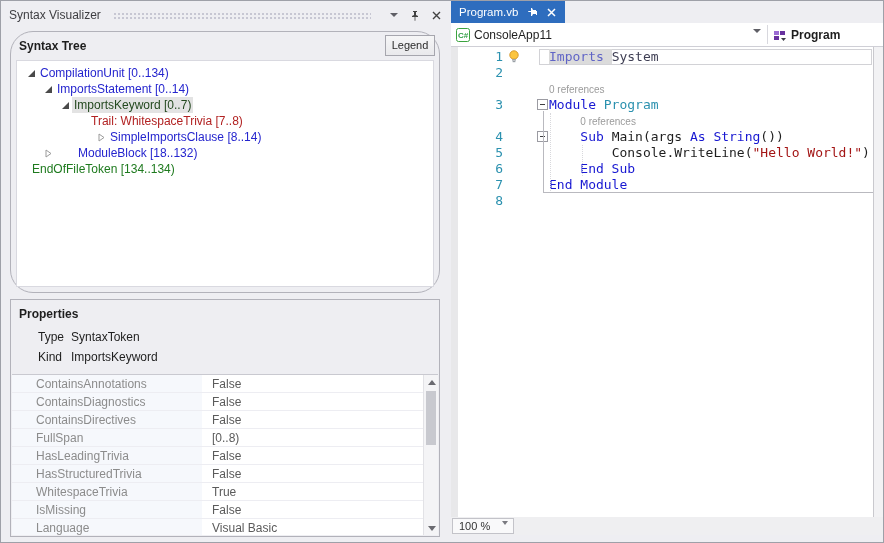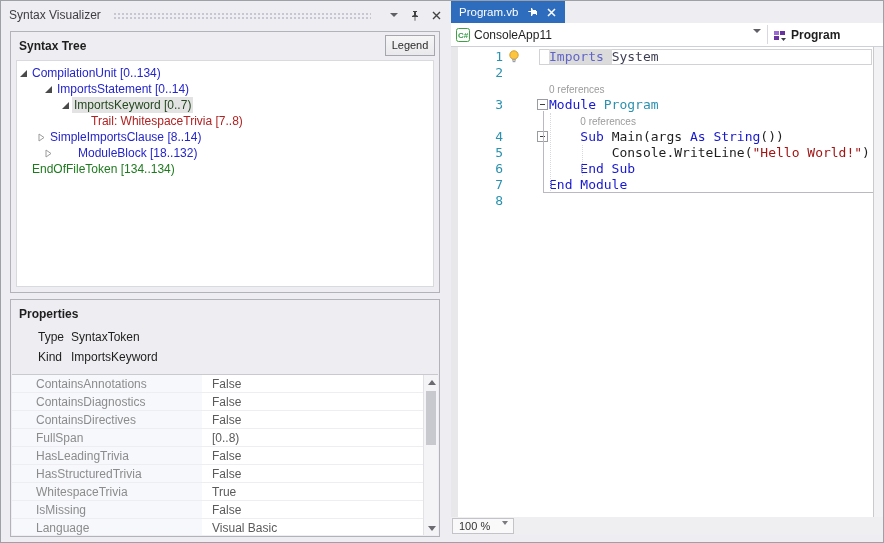--- a/index.html
+++ b/index.html
@@ -13,21 +13,21 @@
   .toolwin { position:absolute; left:1px; top:0; width:446px; height:541px; }
   .tw-title { position:absolute; left:7px; top:4px; right:4px; height:20px;
               display:flex; align-items:center; }
   .tw-title-text { font-size:12px; color:#3E3E42; white-space:nowrap; }
   .tw-grip { flex:1; height:8px; margin:2px 10px 0 12px;
              background-image:radial-gradient(circle,#C7C7D3 0.9px,transparent 1px);
              background-size:4px 4px; }
   .tw-btn { width:16px; height:16px; display:flex; align-items:center; justify-content:center; margin-left:5px; cursor:default; }
 
   .groupbox { position:absolute; left:8px; width:430px; border:1px solid #B2B2BA; background:#EEEEF2; }
-  .gb-tree { top:30px; height:262px; }
+  .gb-tree { top:30px; height:262px;border-radius:23px; }
   .gb-props { top:298px; height:238px; }
   .gb-header { position:absolute; left:8px; top:7px; font-size:12px; font-weight:bold; color:#1E1E1E; }
   .legend-btn { position:absolute; right:4px; top:3px; width:50px; height:21px;
                 background:linear-gradient(#F6F6F7,#E9E9EC); border:1px solid #A6A6AE;
                 font-size:11px; color:#2B2B2B; text-align:center; line-height:19px; }
   .tree-content { position:absolute; left:5px; right:5px; top:28px; bottom:5px;
                   background:#FFFFFF; border:1px solid #D9D9E0; overflow:hidden;
                   font-size:12px; padding-top:4px; }
   .tree-row { height:16px; line-height:16px; display:flex; align-items:center; white-space:nowrap; }
   .tree-exp { width:13px; display:inline-flex; justify-content:center; align-items:center; flex:0 0 13px; }
@@ -124,21 +124,21 @@
         <svg width="9" height="9">
             <path d="M1 1 L8 8 M8 1 L1 8" stroke="#424242" stroke-width="1.4"></path>
           </svg>
       </span>
     </div>
 
     <div class="groupbox gb-tree">
       <span class="gb-header">Syntax Tree</span>
       <div class="legend-btn">Legend</div>
       <div class="tree-content" id="tree-list">
-          <div class="tree-row" style="">
+          <div class="tree-row" style="padding-left: 8px;">
             <span class="tree-exp">
               <svg width="9" height="9">
                 <polygon points="8,1 8,8 1,8" fill="#4A4A4A"></polygon>
               </svg>
             </span>
             <span class="tree-label tl-node">CompilationUnit [0..134)</span>
           </div>
           <div class="tree-row" style="padding-left: 25px;">
             <span class="tree-exp">
               <svg width="9" height="9">
@@ -152,21 +152,21 @@
               <svg width="9" height="9">
                 <polygon points="8,1 8,8 1,8" fill="#4A4A4A"></polygon>
               </svg>
             </span>
             <span class="tree-label tl-token-selected">ImportsKeyword [0..7)</span>
           </div>
           <div class="tree-row" style="padding-left: 59px;">
             <span class="tree-exp"></span>
             <span class="tree-label tl-trivia">Trail: WhitespaceTrivia [7..8)</span>
           </div>
-          <div class="tree-row" style="padding-left: 18px;">
+          <div class="tree-row" style="padding-left: 38px; margin-left: 40px;">
             <span class="tree-exp">
               <svg width="9" height="9">
                 <polygon points="2,1 7,4.5 2,8" fill="#FFFFFF" stroke="#9B9B9B"></polygon>
               </svg>
             </span>
             <span class="tree-label tl-node">SimpleImportsClause [8..14)</span>
           </div>
           <div class="tree-row" style="padding-left: 25px; gap: 21px;">
             <span class="tree-exp">
               <svg width="9" height="9">

